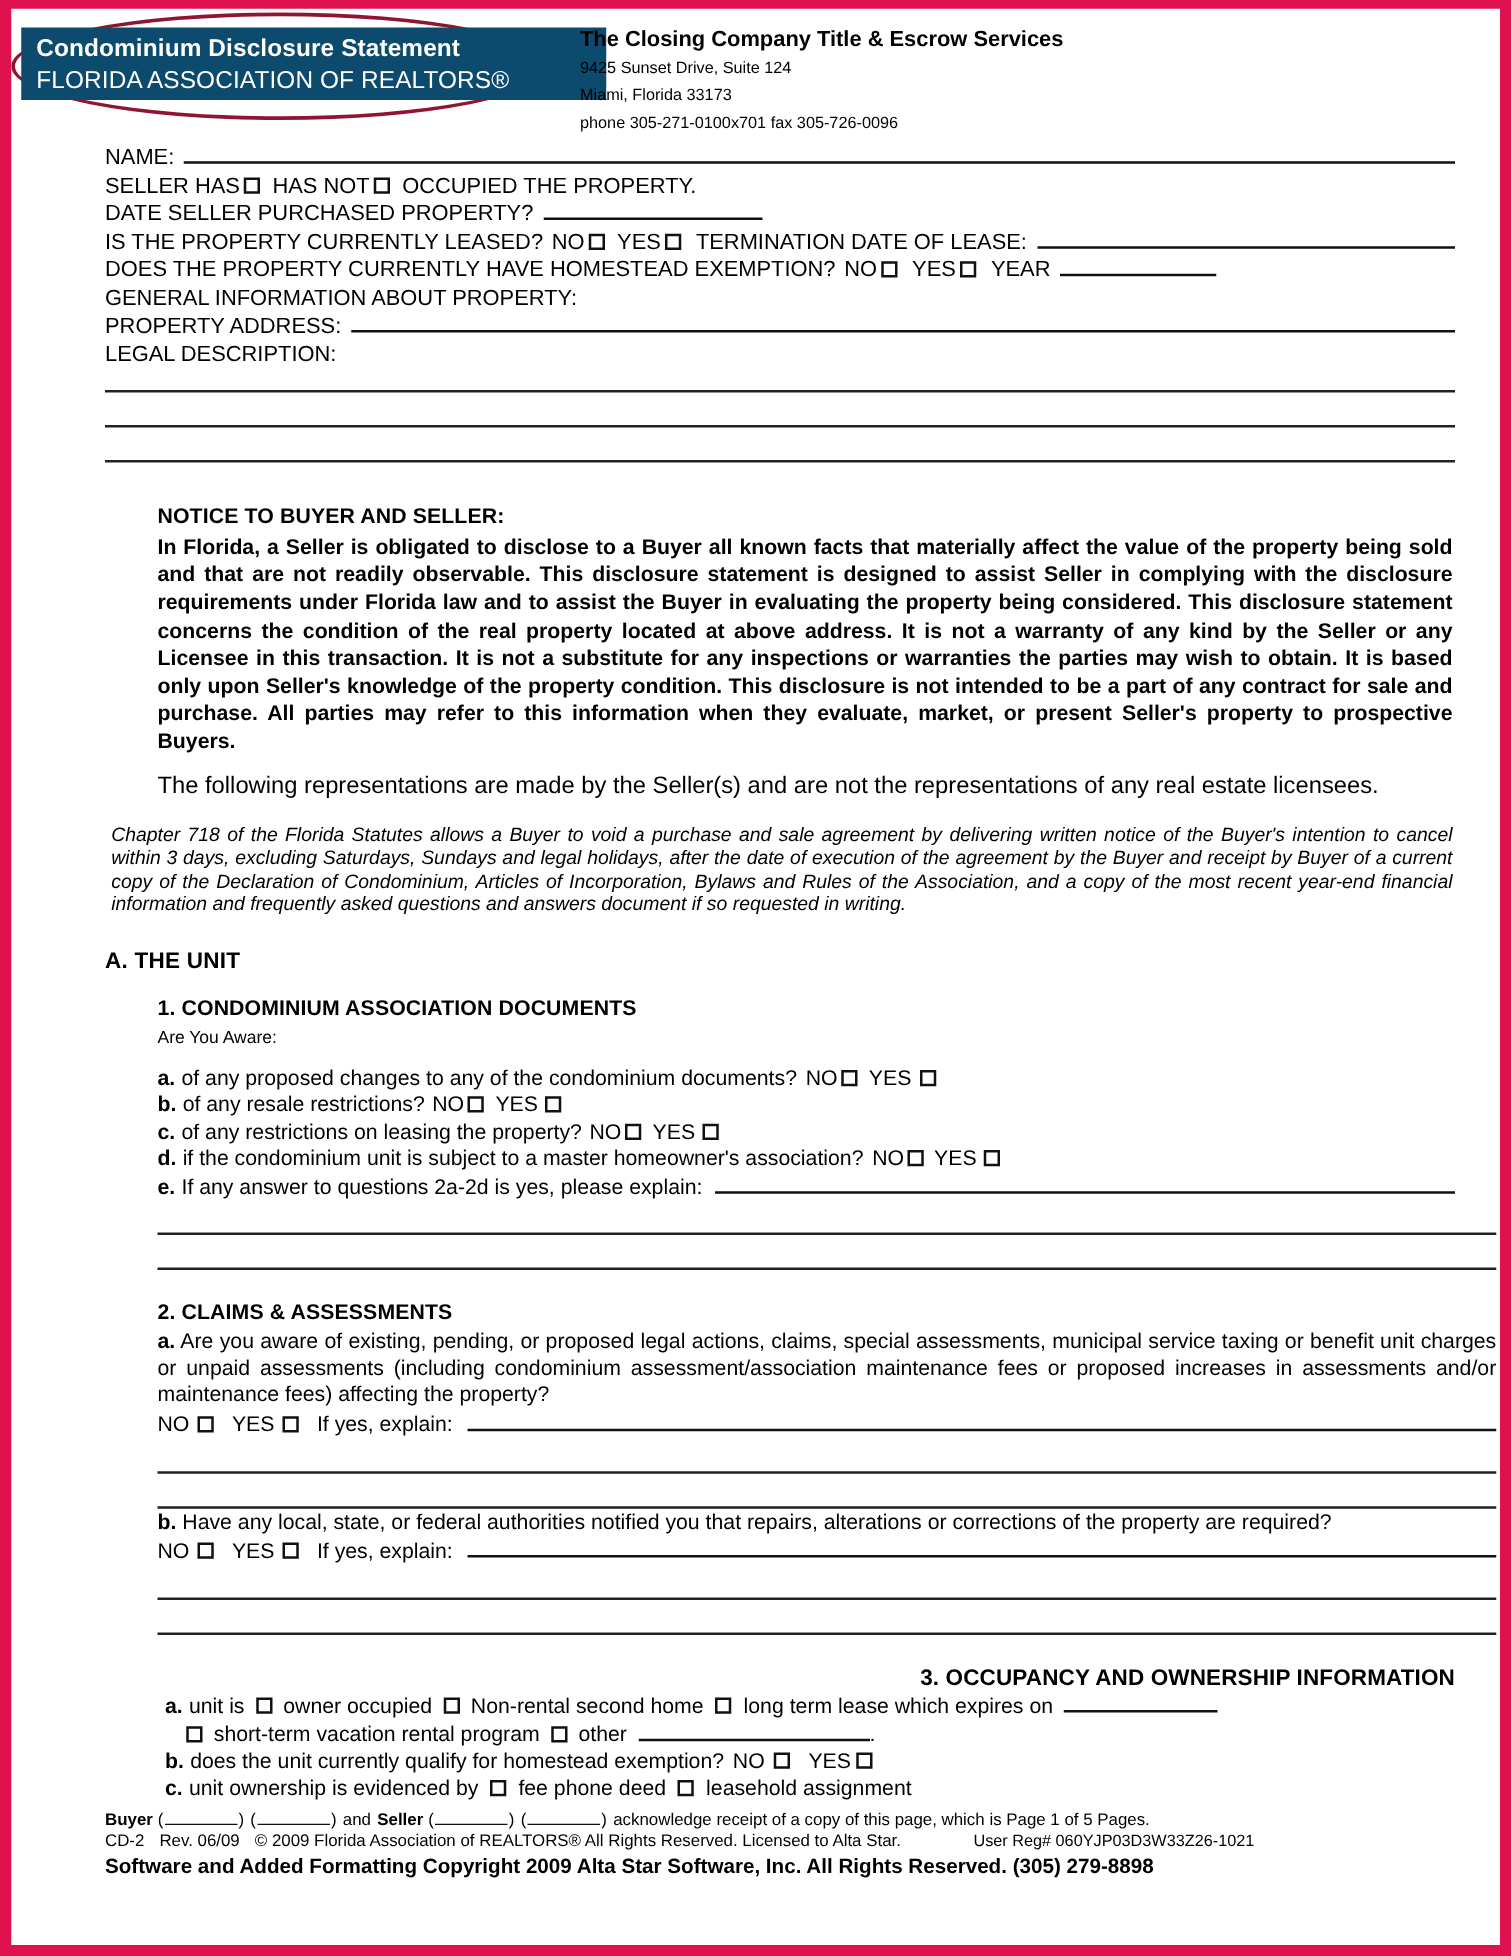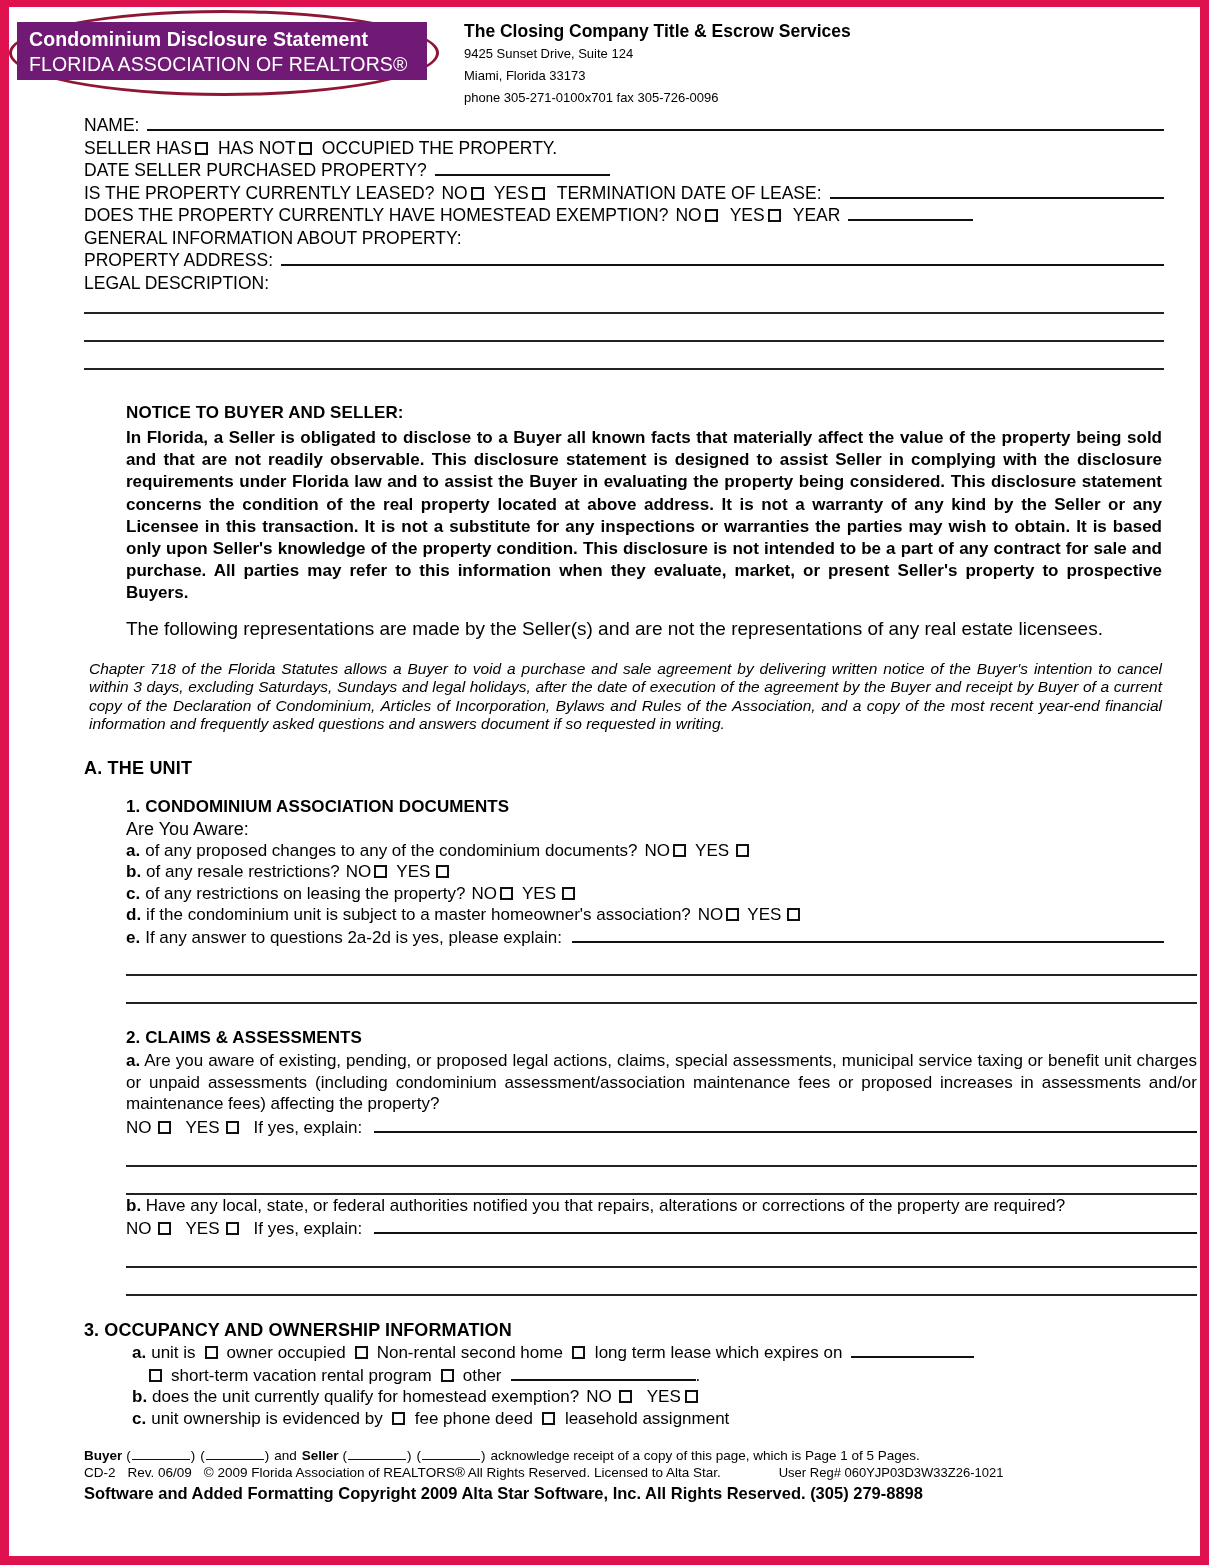--- a/index.html
+++ b/index.html
@@ -52,23 +52,23 @@
     width: 430px;
     height: 86px;
     border: 3px solid #8e1634;
     border-radius: 50%;
     box-sizing: border-box;
   }
   #logo-box {
     position: absolute;
     left: 8px;
     top: 12px;
-    width: 410px;
+    width: 468px;
     height: 58px;
-    background: #701a75;
+    background: #0c4a6e;
     box-sizing: border-box;
     padding: 5px 0 0 12px;
   }
   #logo-box .l1 {
     color: #fff;
     font-size: 19.5px;
     font-weight: bold;
     line-height: 25px;
     letter-spacing: .1px;
     white-space: nowrap;
@@ -194,21 +194,21 @@
     letter-spacing: .2px;
   }
 
   .sub { padding-left: 42px; margin-top: 18px; }
   .sub h4 {
     margin: 0 0 2px 0;
     font-size: 17px;
     font-weight: bold;
     letter-spacing: .1px;
   }
-  .sub .lead { font-size: 18px; line-height: 21px; margin-bottom: 0;}
+  .sub .lead { font-size: 14px; line-height: 21px; margin-bottom: 12px;}
   .qline {
     font-size: 17px;
     line-height: 21.5px;
     display: flex;
     align-items: baseline;
     white-space: nowrap;
   }
   .qline b { font-weight: bold; margin-right: 2px; }
 
   .para {
@@ -231,20 +231,21 @@
   .blank-rules .rule { margin-top: 26px; }
 
   #section-3 {
     margin-top: 24px;
   }
   #section-3 h4 {
     margin: 0;
     font-size: 18px;
     font-weight: bold;
     letter-spacing: .1px;
+    text-align: right;
   }
   #section-3 .items { padding-left: 48px; }
 
   
   #footer {
     position: absolute;
     left: 75px;
     right: 60px;
     bottom: 52px;
   }

